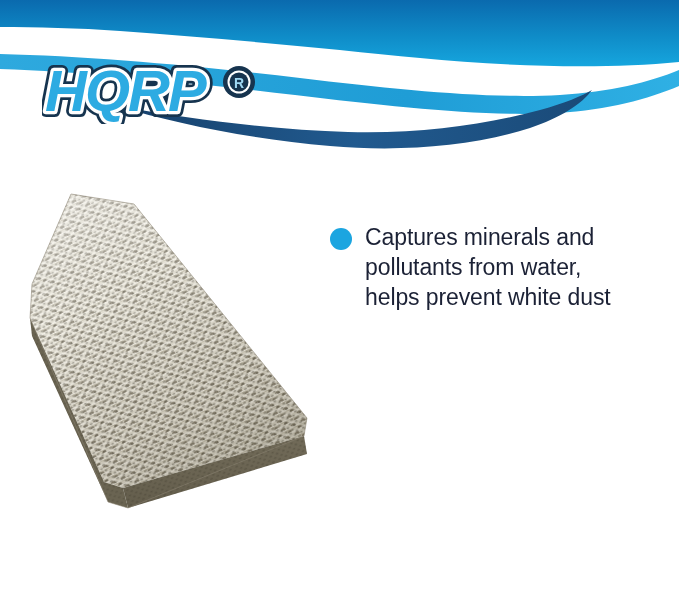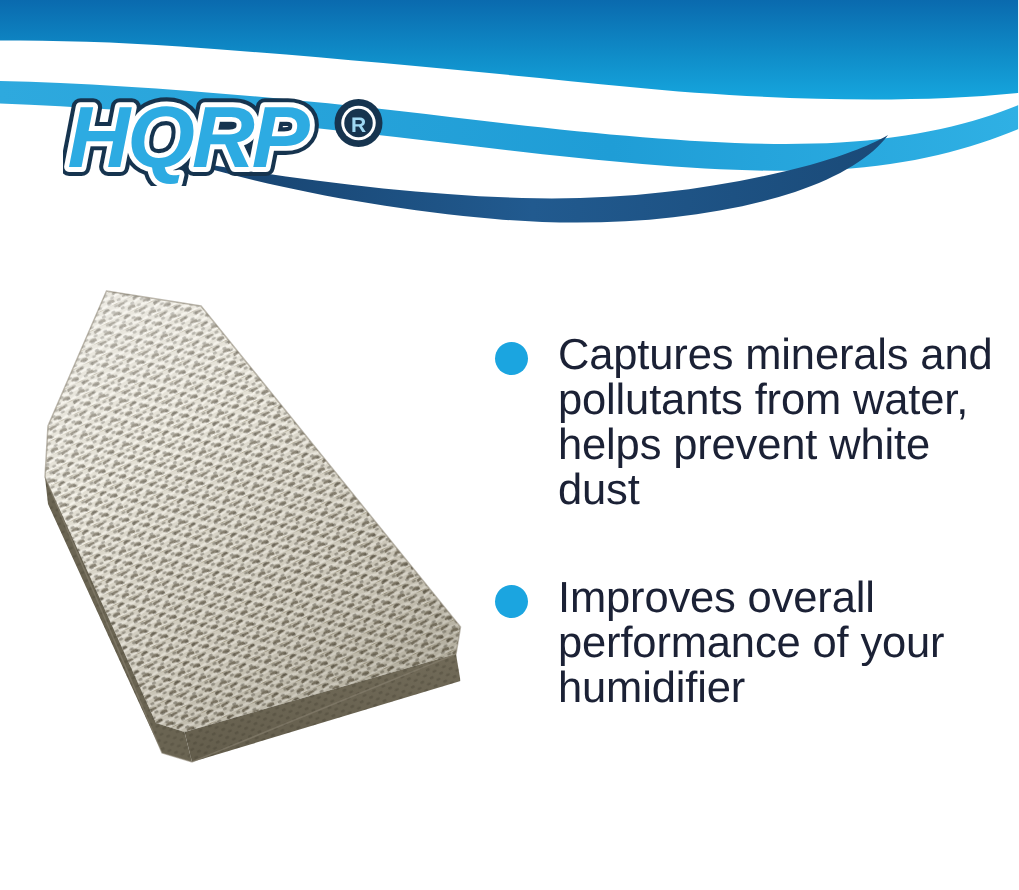--- a/index.html
+++ b/index.html
@@ -68,22 +68,22 @@
   .bullet-dot {
     flex: 0 0 auto;
     width: 22px;
     height: 22px;
     border-radius: 50%;
     background: #1BA5E0;
     margin-top: 6px;
   }
   .bullet-text {
     flex: 1 1 auto;
-    margin-left: 20px;
-    font-size: 29px;
+    margin-left: 13px;
+    font-size: 23px;
     line-height: 30px;
     color: #1b2135;
     letter-spacing: -0.1px;
     white-space: pre-line;
   }
 </style>
 </head>
 <body>
 
 <div id="page">
@@ -203,22 +203,16 @@
   <div id="bullets">
 
     <div class="bullet-row">
       <span class="bullet-dot"></span>
       <span class="bullet-text">Captures minerals and
 pollutants from water,
 helps prevent white dust</span>
     </div>
 
 
-    <div class="bullet-row">
-      <span class="bullet-dot"></span>
-      <span class="bullet-text">Improves overall
-performance of your
-humidifier</span>
-    </div>
 
   </div>
 
 </div>
 
 </body></html>

